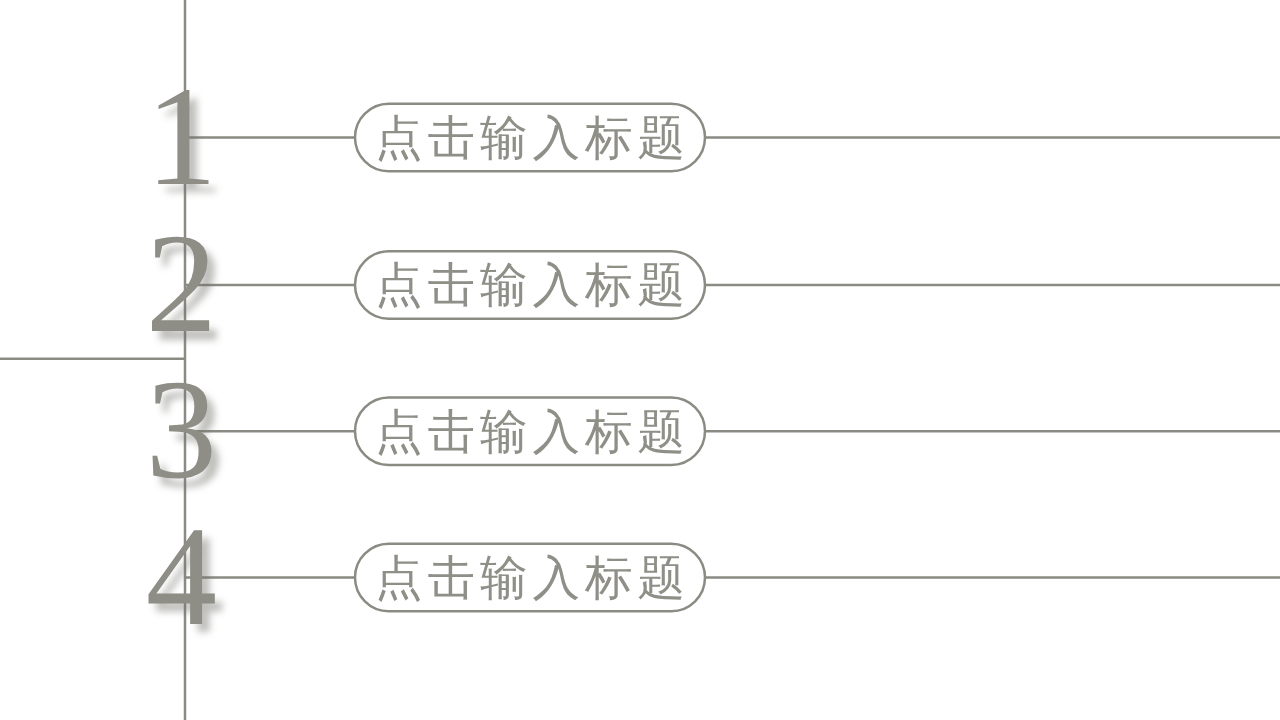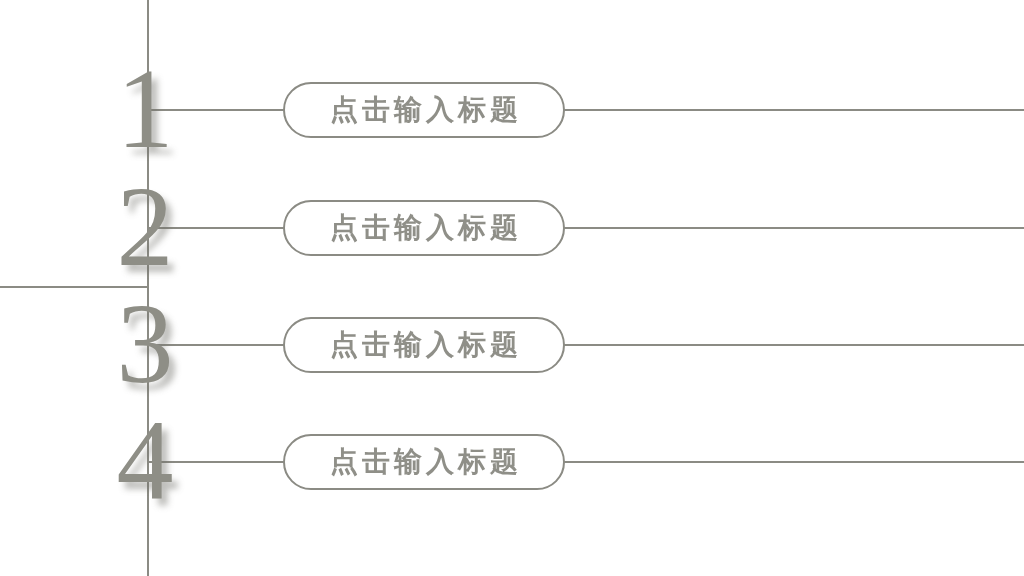--- a/index.html
+++ b/index.html
@@ -52,26 +52,25 @@
     border: 2px solid var(--line, #8b8b84);
     border-radius: 28px;
     background: var(--bg, #ffffff);
     display: flex;
     align-items: center;
     justify-content: center;
     z-index: 3;
     cursor: text;
   }
   .title-pill span {
-    font-size: 28px;
+    font-size: 38px;
     letter-spacing: 4px;
     padding-left: 4px; 
     color: var(--label, #8f8f88);
     white-space: nowrap;
-    font-weight: bold;
   }
   
   .r0 .row-line { top: 109px; } .r0 .step-number { top: 110px; } .r0 .title-pill { top: 82px; }
   .r1 .row-line { top: 227px; } .r1 .step-number { top: 228px; } .r1 .title-pill { top: 200px; }
   .r2 .row-line { top: 344px; } .r2 .step-number { top: 345px; } .r2 .title-pill { top: 317px; }
   .r3 .row-line { top: 461px; } .r3 .step-number { top: 462px; } .r3 .title-pill { top: 434px; }
 </style>
 </head>
 <body>
 

